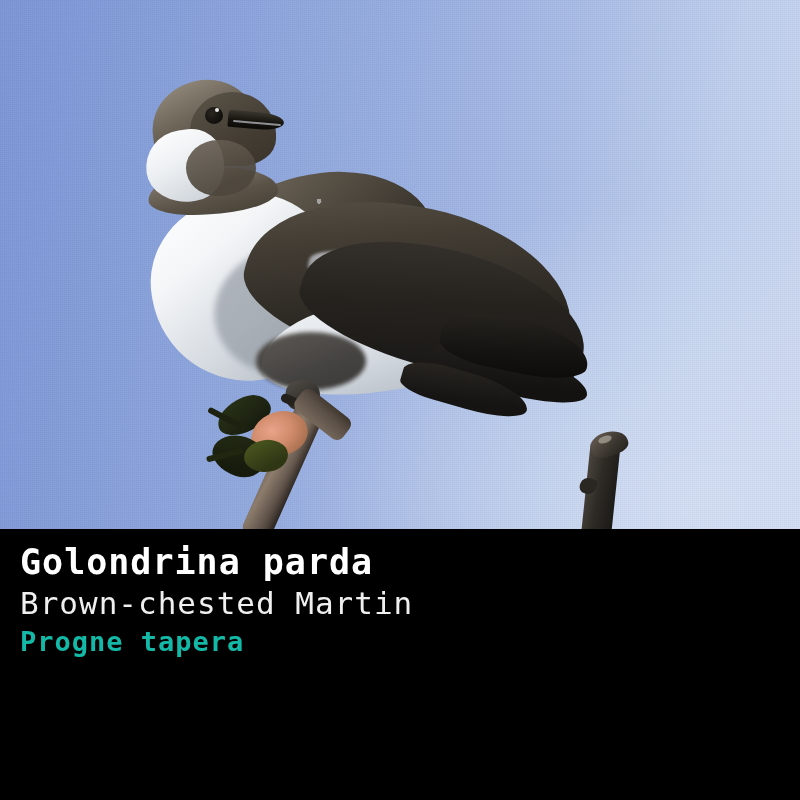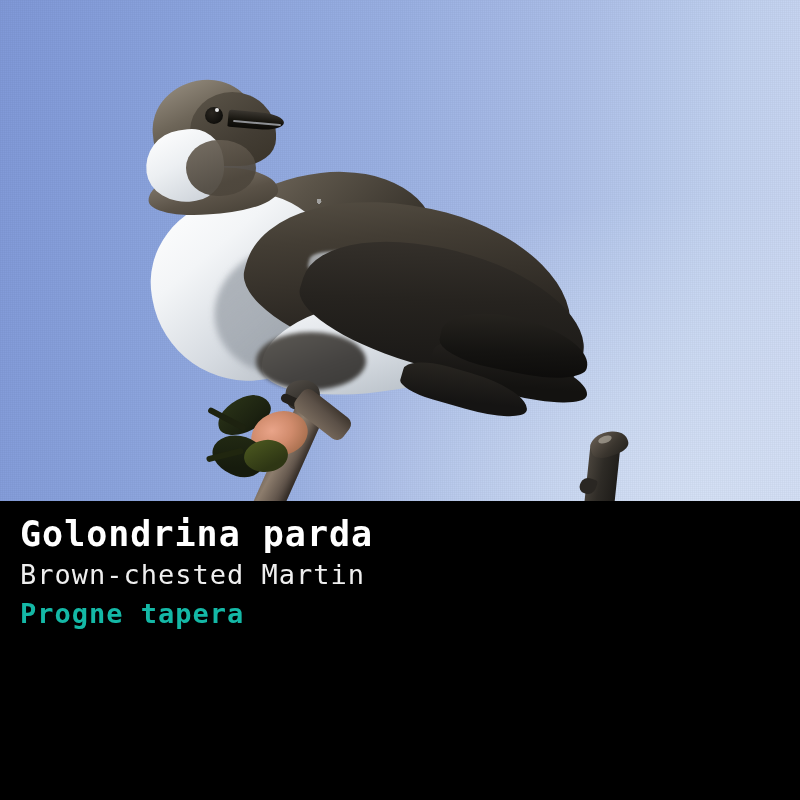--- a/index.html
+++ b/index.html
@@ -126,24 +126,24 @@
     background:linear-gradient(95deg,#4c463e 0%,#2e2b26 45%,#1b1916 100%);
     border-radius:10px 12px 4px 4px;transform:rotate(6deg);}
   .branch-right-top{position:absolute;left:590px;top:432px;width:38px;height:24px;
     background:linear-gradient(150deg,#6a6055 0%,#3a352e 60%,#23211d 100%);
     border-radius:50% 60% 40% 40%;transform:rotate(-18deg);}
   .branch-right-nub{position:absolute;left:580px;top:478px;width:16px;height:16px;
     background:#2a2723;border-radius:50% 20% 50% 40%;transform:rotate(20deg);}
   .branch-r-spec{position:absolute;left:598px;top:436px;width:14px;height:7px;background:#c9c3b6;opacity:.55;border-radius:50%;transform:rotate(-20deg);}
 
   
-  .band{position:absolute;left:0;top:501px;width:800px;height:269px;background:#000;}
+  .band{position:absolute;left:0;top:529px;width:800px;height:269px;background:#000;}
   .titles{position:absolute;left:20px;top:12px;}
   .t-common{color:#fff;font-weight:bold;font-size:35px;line-height:42px;letter-spacing:1px;white-space:pre;}
-  .t-english{color:#efefef;font-weight:normal;font-size:27px;line-height:40px;letter-spacing:1px;white-space:pre;}
+  .t-english{color:#efefef;font-weight:normal;font-size:31px;line-height:40px;letter-spacing:1px;white-space:pre;}
   .t-latin{color:#14b8a6;font-weight:bold;font-size:27px;line-height:38px;letter-spacing:1px;white-space:pre;}
 </style>
 </head>
 <body>
 
 <div id="page">
 
   <div class="photo">
     <div class="grain"></div>
 

